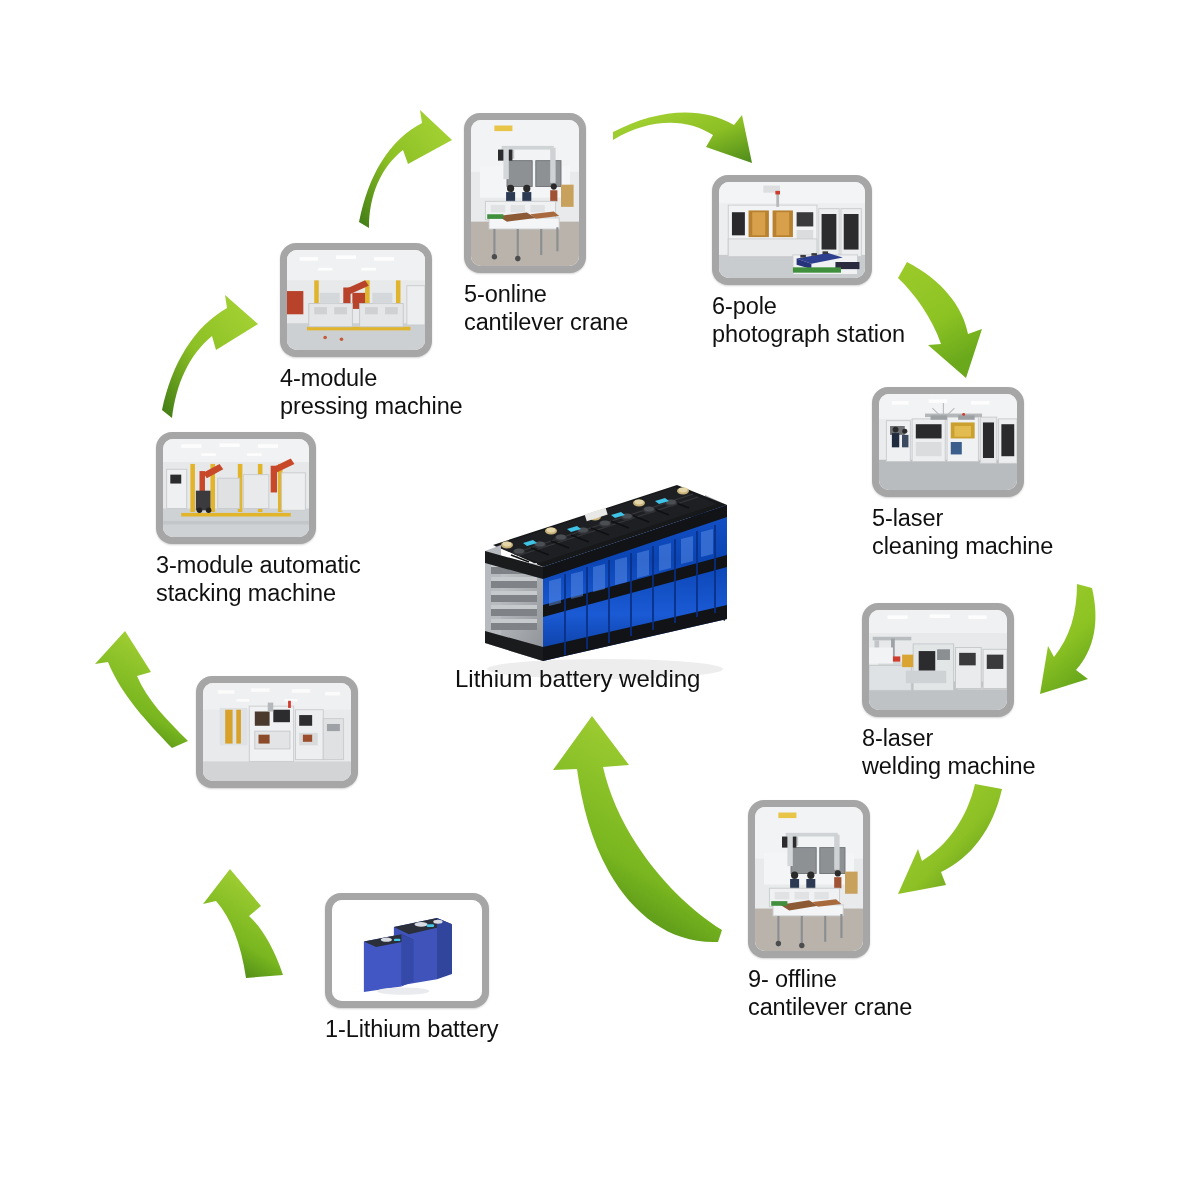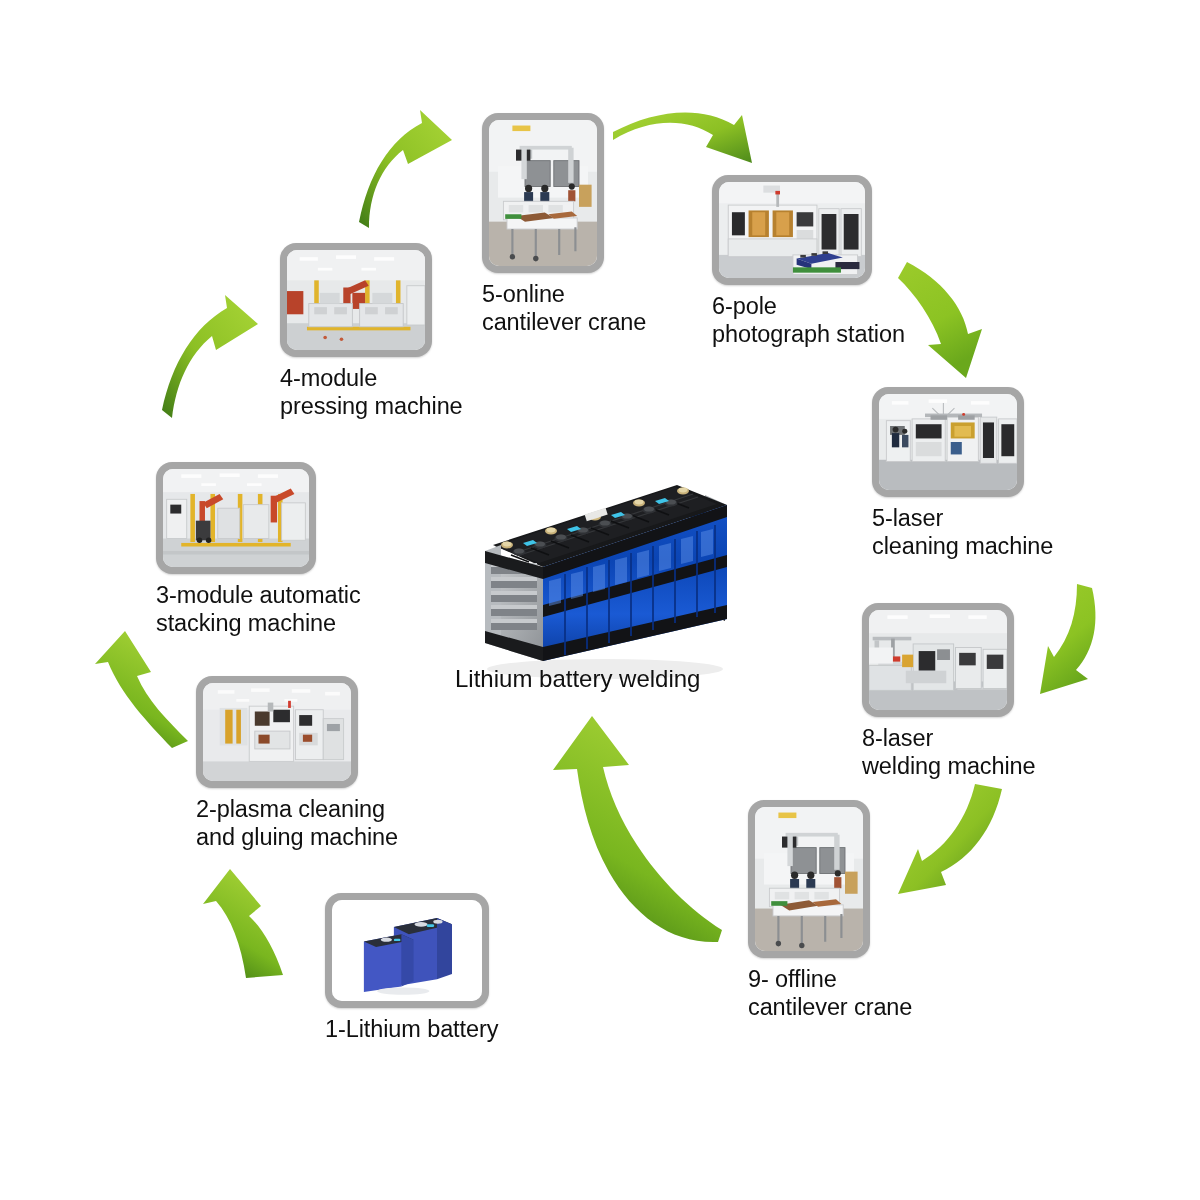--- a/index.html
+++ b/index.html
@@ -243,25 +243,23 @@
           <rect x="104" y="36" width="14" height="12" fill="#2d2d2f"></rect>
           <rect x="104" y="56" width="20" height="14" fill="#d8dadb"></rect>
           <rect x="108" y="58" width="10" height="8" fill="#9b4d2c"></rect>
           <rect x="130" y="40" width="22" height="46" fill="#dfe1e2" stroke="#c9cbcd"></rect>
           <rect x="134" y="46" width="14" height="8" fill="#9ea2a6"></rect>
           <rect x="70" y="22" width="6" height="10" fill="#b5b8ba"></rect>
           <rect x="92" y="20" width="3" height="8" fill="#d23b2e"></rect>
         </svg>
       </span>
     </div>
-    <div class="caption">2-plasma cleaning
-and gluing machine</div>
-  </div>
-
-  <div class="node" style="left:156px;top:462px;width:250px;">
+  </div>
+
+  <div class="node" style="left:156px;top:432px;width:250px;">
     <div class="card" style="width:160px;height:112px;">
       <span class="photo">
         <svg viewBox="0 0 160 110" preserveAspectRatio="none">
           <rect width="160" height="110" fill="#e6e8ea"></rect>
           <rect x="0" y="0" width="160" height="26" fill="#f1f2f3"></rect>
           <g fill="#fdfdfd">
             <rect x="20" y="6" width="22" height="4"></rect>
               <rect x="62" y="5" width="22" height="4"></rect>
             <rect x="104" y="6" width="22" height="4"></rect>
               <rect x="42" y="16" width="16" height="3"></rect>
@@ -340,21 +338,21 @@
           <rect x="132" y="40" width="20" height="44" fill="#eceeef" stroke="#c8cacc"></rect>
           <circle cx="42" cy="98" r="2" fill="#c35a3a"></circle>
             <circle cx="60" cy="100" r="2" fill="#c35a3a"></circle>
         </svg>
       </span>
     </div>
     <div class="caption">4-module
 pressing machine</div>
   </div>
 
-  <div class="node" style="left:482px;top:113px;width:220px;">
+  <div class="node" style="left:464px;top:113px;width:220px;">
     <div class="card" style="width:122px;height:160px;">
       <span class="photo">
         <svg viewBox="0 0 120 158" preserveAspectRatio="none">
           <rect width="120" height="158" fill="#e8eaeb"></rect>
           <rect x="0" y="0" width="120" height="56" fill="#f2f3f4"></rect>
           <rect x="26" y="6" width="20" height="6" fill="#e8c447"></rect>
           <rect x="0" y="110" width="120" height="48" fill="#b9b3ab"></rect>
 
           <rect x="10" y="50" width="100" height="34" fill="#f4f5f6"></rect>
           <rect x="40" y="44" width="28" height="28" fill="#8e9194" stroke="#6f7275"></rect>

